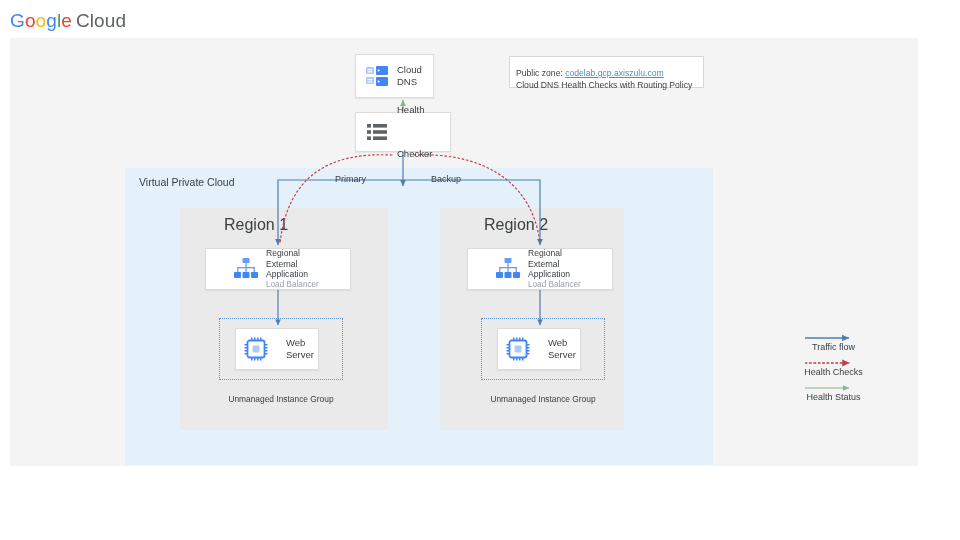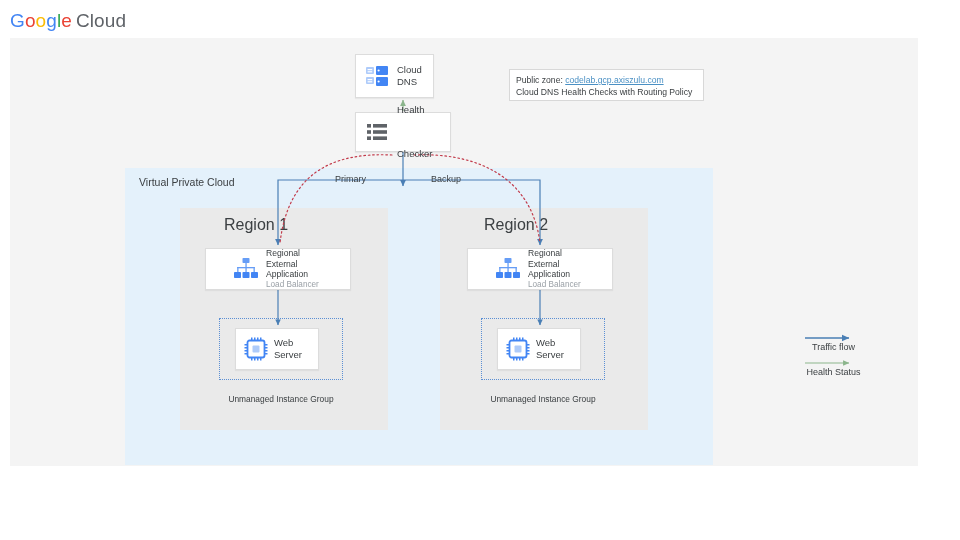--- a/index.html
+++ b/index.html
@@ -34,39 +34,39 @@
 
   .lb-card{width:146px;height:42px;padding:0 23px;}
   .lb-card .ico{width:34px;}
   .lb-card .txt{font-size:8.6px;margin-left:3px;}
   .lb-card .txt .sub{font-size:8.2px;}
   #lb-1{left:205px;top:248px;}
   #lb-2{left:467px;top:248px;}
 
   .ws-card{width:84px;height:42px;padding:0 5px;}
   .ws-card .ico{width:30px;}
-  .ws-card .txt{font-size:9.5px;margin-left:3px;}
+  .ws-card .txt{font-size:9.5px;margin-left:15px;}
   #ws-1{left:235px;top:328px;}
   #ws-2{left:497px;top:328px;}
 
   
-  #callout{position:absolute;left:509px;top:69px;width:195px;height:32px;
+  #callout{position:absolute;left:509px;top:56px;width:195px;height:32px;
            background:#ffffff;border:1px solid #d8d8d8;box-sizing:border-box;
-           padding:4px 6px;font-size:8.6px;color:#3c4043;line-height:1.45;}
+           padding:10px 6px;font-size:8.6px;color:#3c4043;line-height:1.45;}
   #callout a{color:#4a90c4;text-decoration:underline;}
 
   
   #vpc{position:absolute;left:125px;top:168px;width:588px;height:297px;
        background:#e4f1fb;}
   #vpc .vpc-label{position:absolute;left:14px;top:8px;font-size:10.5px;color:#3c4043;}
 
   .region{position:absolute;background:#eaeaea;}
   .region .r-label{position:absolute;left:12px;top:8px;font-size:16px;color:#3c4043;margin-left:32px;}
   #region-1{left:180px;top:208px;width:208px;height:222px;}
-  #region-2{left:440px;top:208px;width:208px;height:222px;}
+  #region-2{left:440px;top:208px;width:184px;height:222px;}
 
   .uig{position:absolute;border:1.6px dotted #5b8fd4;box-sizing:border-box;}
   #uig-1{left:219px;top:318px;width:124px;height:62px;}
   #uig-2{left:481px;top:318px;width:124px;height:62px;}
   .uig-label{position:absolute;font-size:8.4px;color:#3c4043;text-align:center;width:170px;}
   #uig-label-1{left:196px;top:394px;}
   #uig-label-2{left:458px;top:394px;}
 
   
   .edge-label{position:absolute;font-size:9px;color:#3c4043;}
@@ -318,20 +318,33 @@
           <marker id="lg-a1" markerWidth="7" markerHeight="7" refX="5.4" refY="3" orient="auto">
             <path d="M0,0.4 L5.6,3 L0,5.6 z" fill="#4a7fb5"></path>
           </marker>
         </defs>
         <line x1="0" y1="6" x2="44" y2="6" stroke="#4a7fb5" stroke-width="1.3" marker-end="url(#lg-a1)"></line>
       </svg>
     </div>
     <div class="lg-txt">Traffic flow</div>
   </div>
 
+  <div class="lg-row">
+    <div class="lg-key">
+      <svg width="52" height="12" viewBox="0 0 52 12">
+        <defs>
+          <marker id="lg-a2" markerWidth="7" markerHeight="7" refX="5.2" refY="3" orient="auto">
+            <path d="M0,0.4 L5.6,3 L0,5.6 z" fill="#c23b4b"></path>
+          </marker>
+        </defs>
+        <line x1="0" y1="6" x2="44" y2="6" stroke="#c23b4b" stroke-width="1.3" stroke-dasharray="1.8 2.6" stroke-linecap="round" marker-end="url(#lg-a2)"></line>
+      </svg>
+    </div>
+    <div class="lg-txt">Health Checks</div>
+  </div>
 
   <div class="lg-row">
     <div class="lg-key">
       <svg width="52" height="12" viewBox="0 0 52 12">
         <defs>
           <marker id="lg-a3" markerWidth="7" markerHeight="7" refX="5.4" refY="3" orient="auto">
             <path d="M0,0.4 L5.6,3 L0,5.6 z" fill="#8bb58c"></path>
           </marker>
         </defs>
         <line x1="0" y1="6" x2="44" y2="6" stroke="#8bb58c" stroke-width="1.1" marker-end="url(#lg-a3)"></line>

